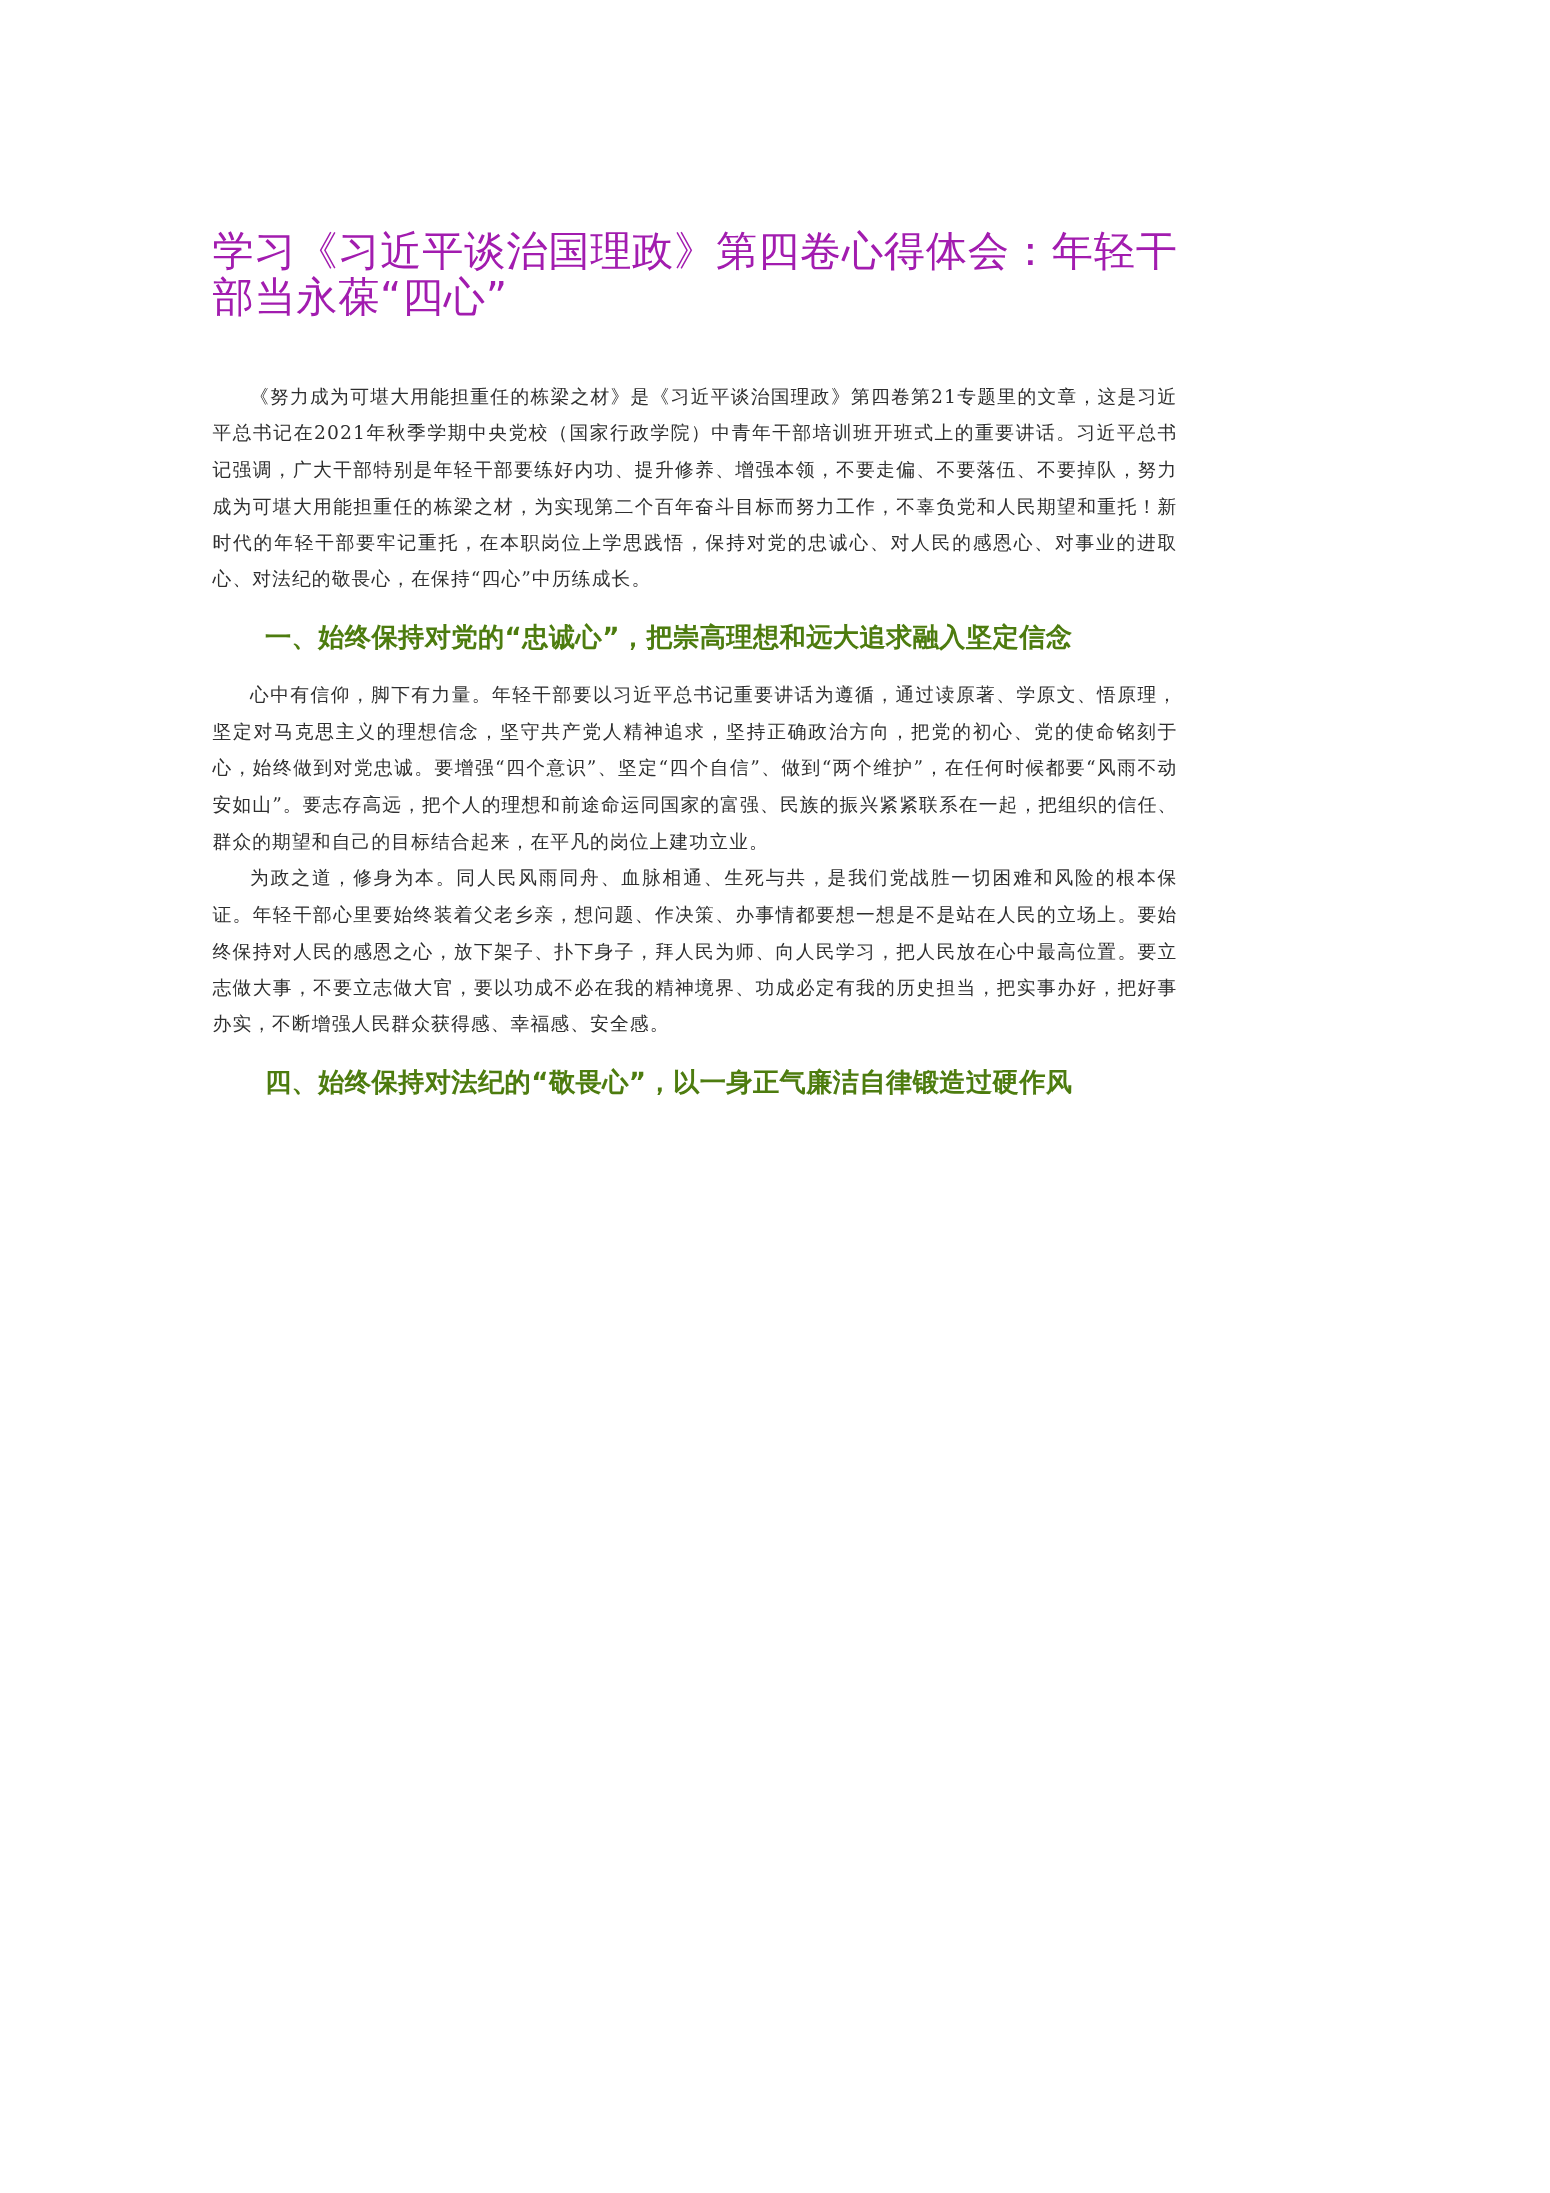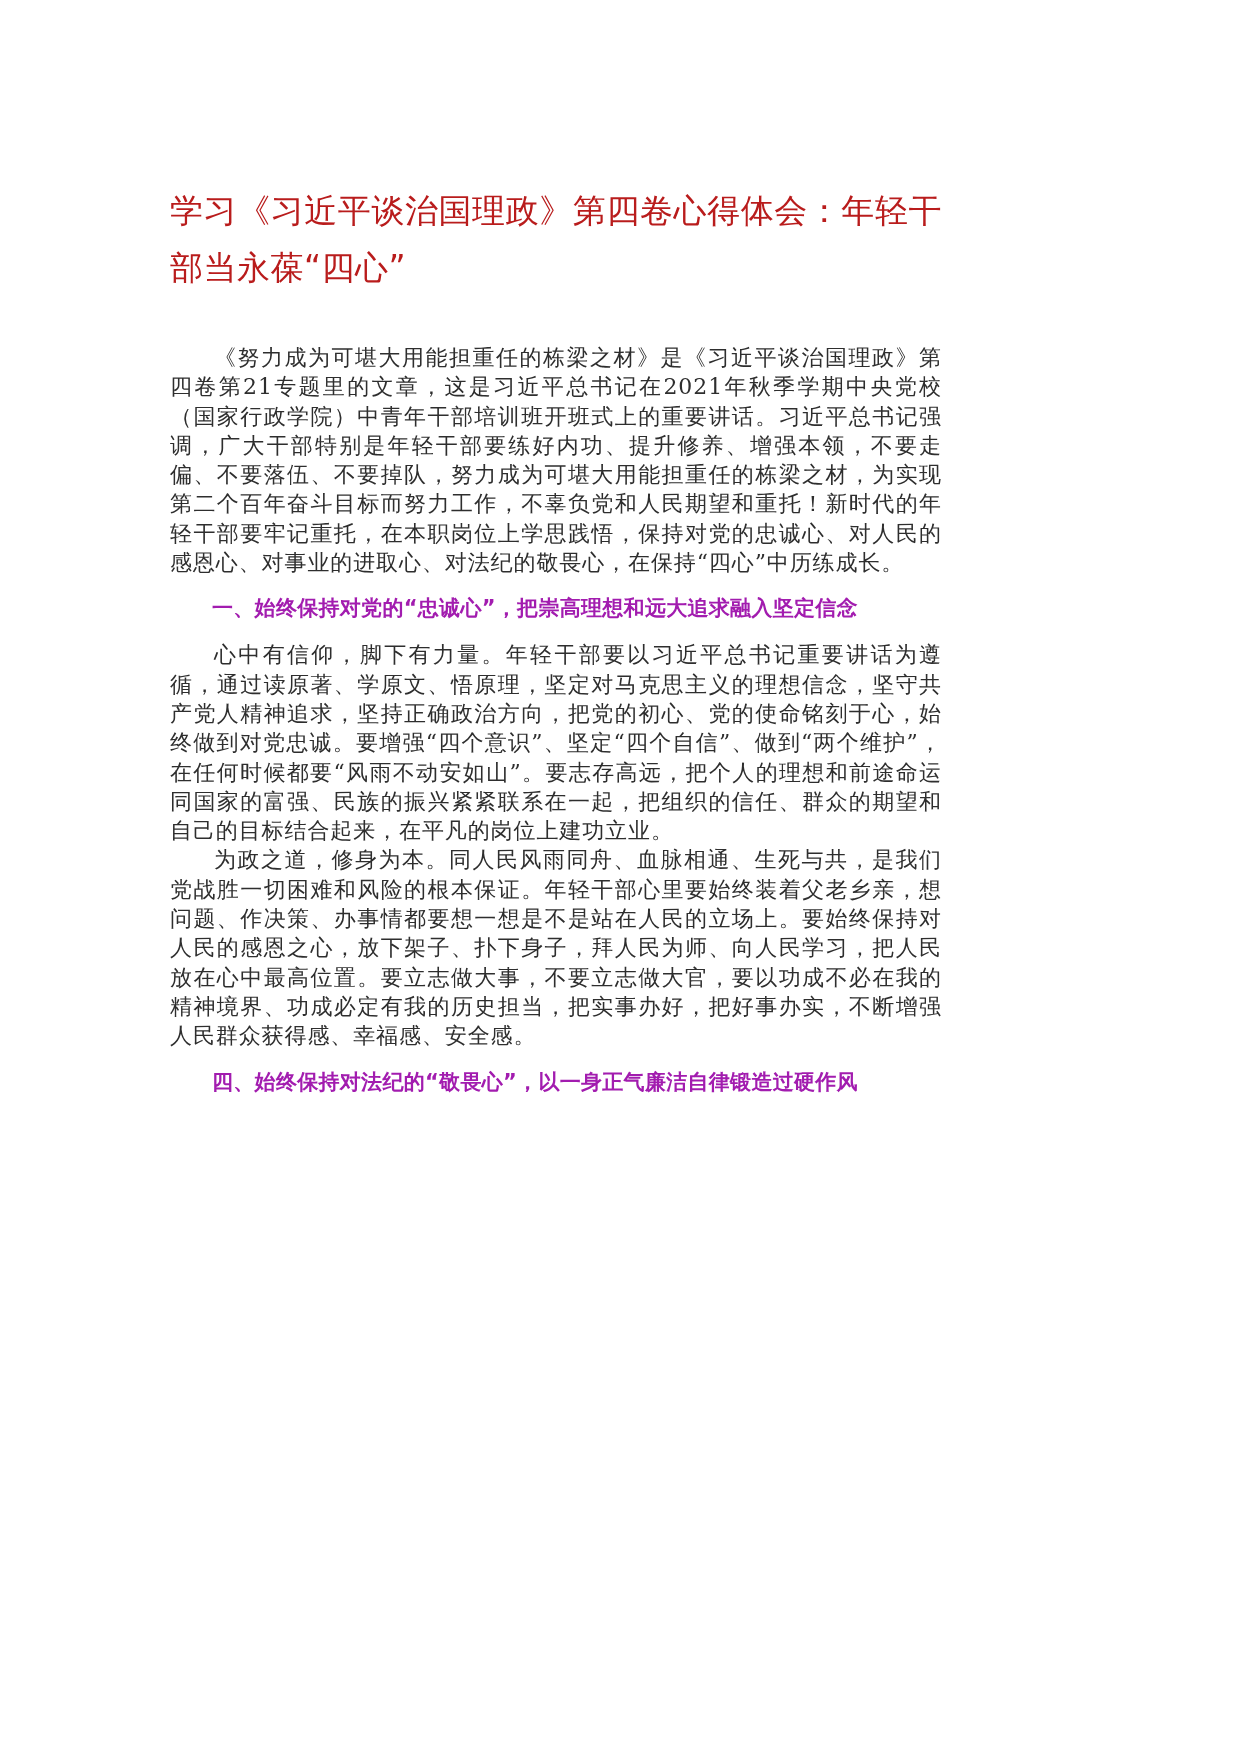--- a/index.html
+++ b/index.html
@@ -16,46 +16,46 @@
     }
     .page {
       position: absolute;
       left: 170px;
       top: 182px;
       width: 772px;
     }
     .doc-title {
       font-family: "DejaVu Sans", "Liberation Sans", sans-serif;
       font-size: 33px;
-      line-height: 57px;
-      color: #b91c1c;
+      line-height: 37px;
+      color: #a21caf;
       font-weight: normal;
       margin: 0;
       letter-spacing: 0.5px;
       text-align: justify;
     }
     .body-section {
       margin-top: 47px;
     }
     .para {
       font-family: "DejaVu Serif", "Liberation Serif", serif;
-      font-size: 22px;
+      font-size: 15px;
       line-height: 29.3px;
       color: #2e2e2e;
       text-indent: 2em;
       margin: 0;
       text-align: justify;
       letter-spacing: 0.9px;
     }
     .heading {
       font-family: "DejaVu Sans", "Liberation Sans", sans-serif;
       font-size: 21px;
       font-weight: bold;
       line-height: 29px;
-      color: #a21caf;
+      color: #4d7c0f;
       text-indent: 2em;
       margin: 17px 0 17px 0;
       letter-spacing: 0.3px;
       white-space: nowrap;
     }
   </style>
 </head>
 <body>
 
 <div class="page">

